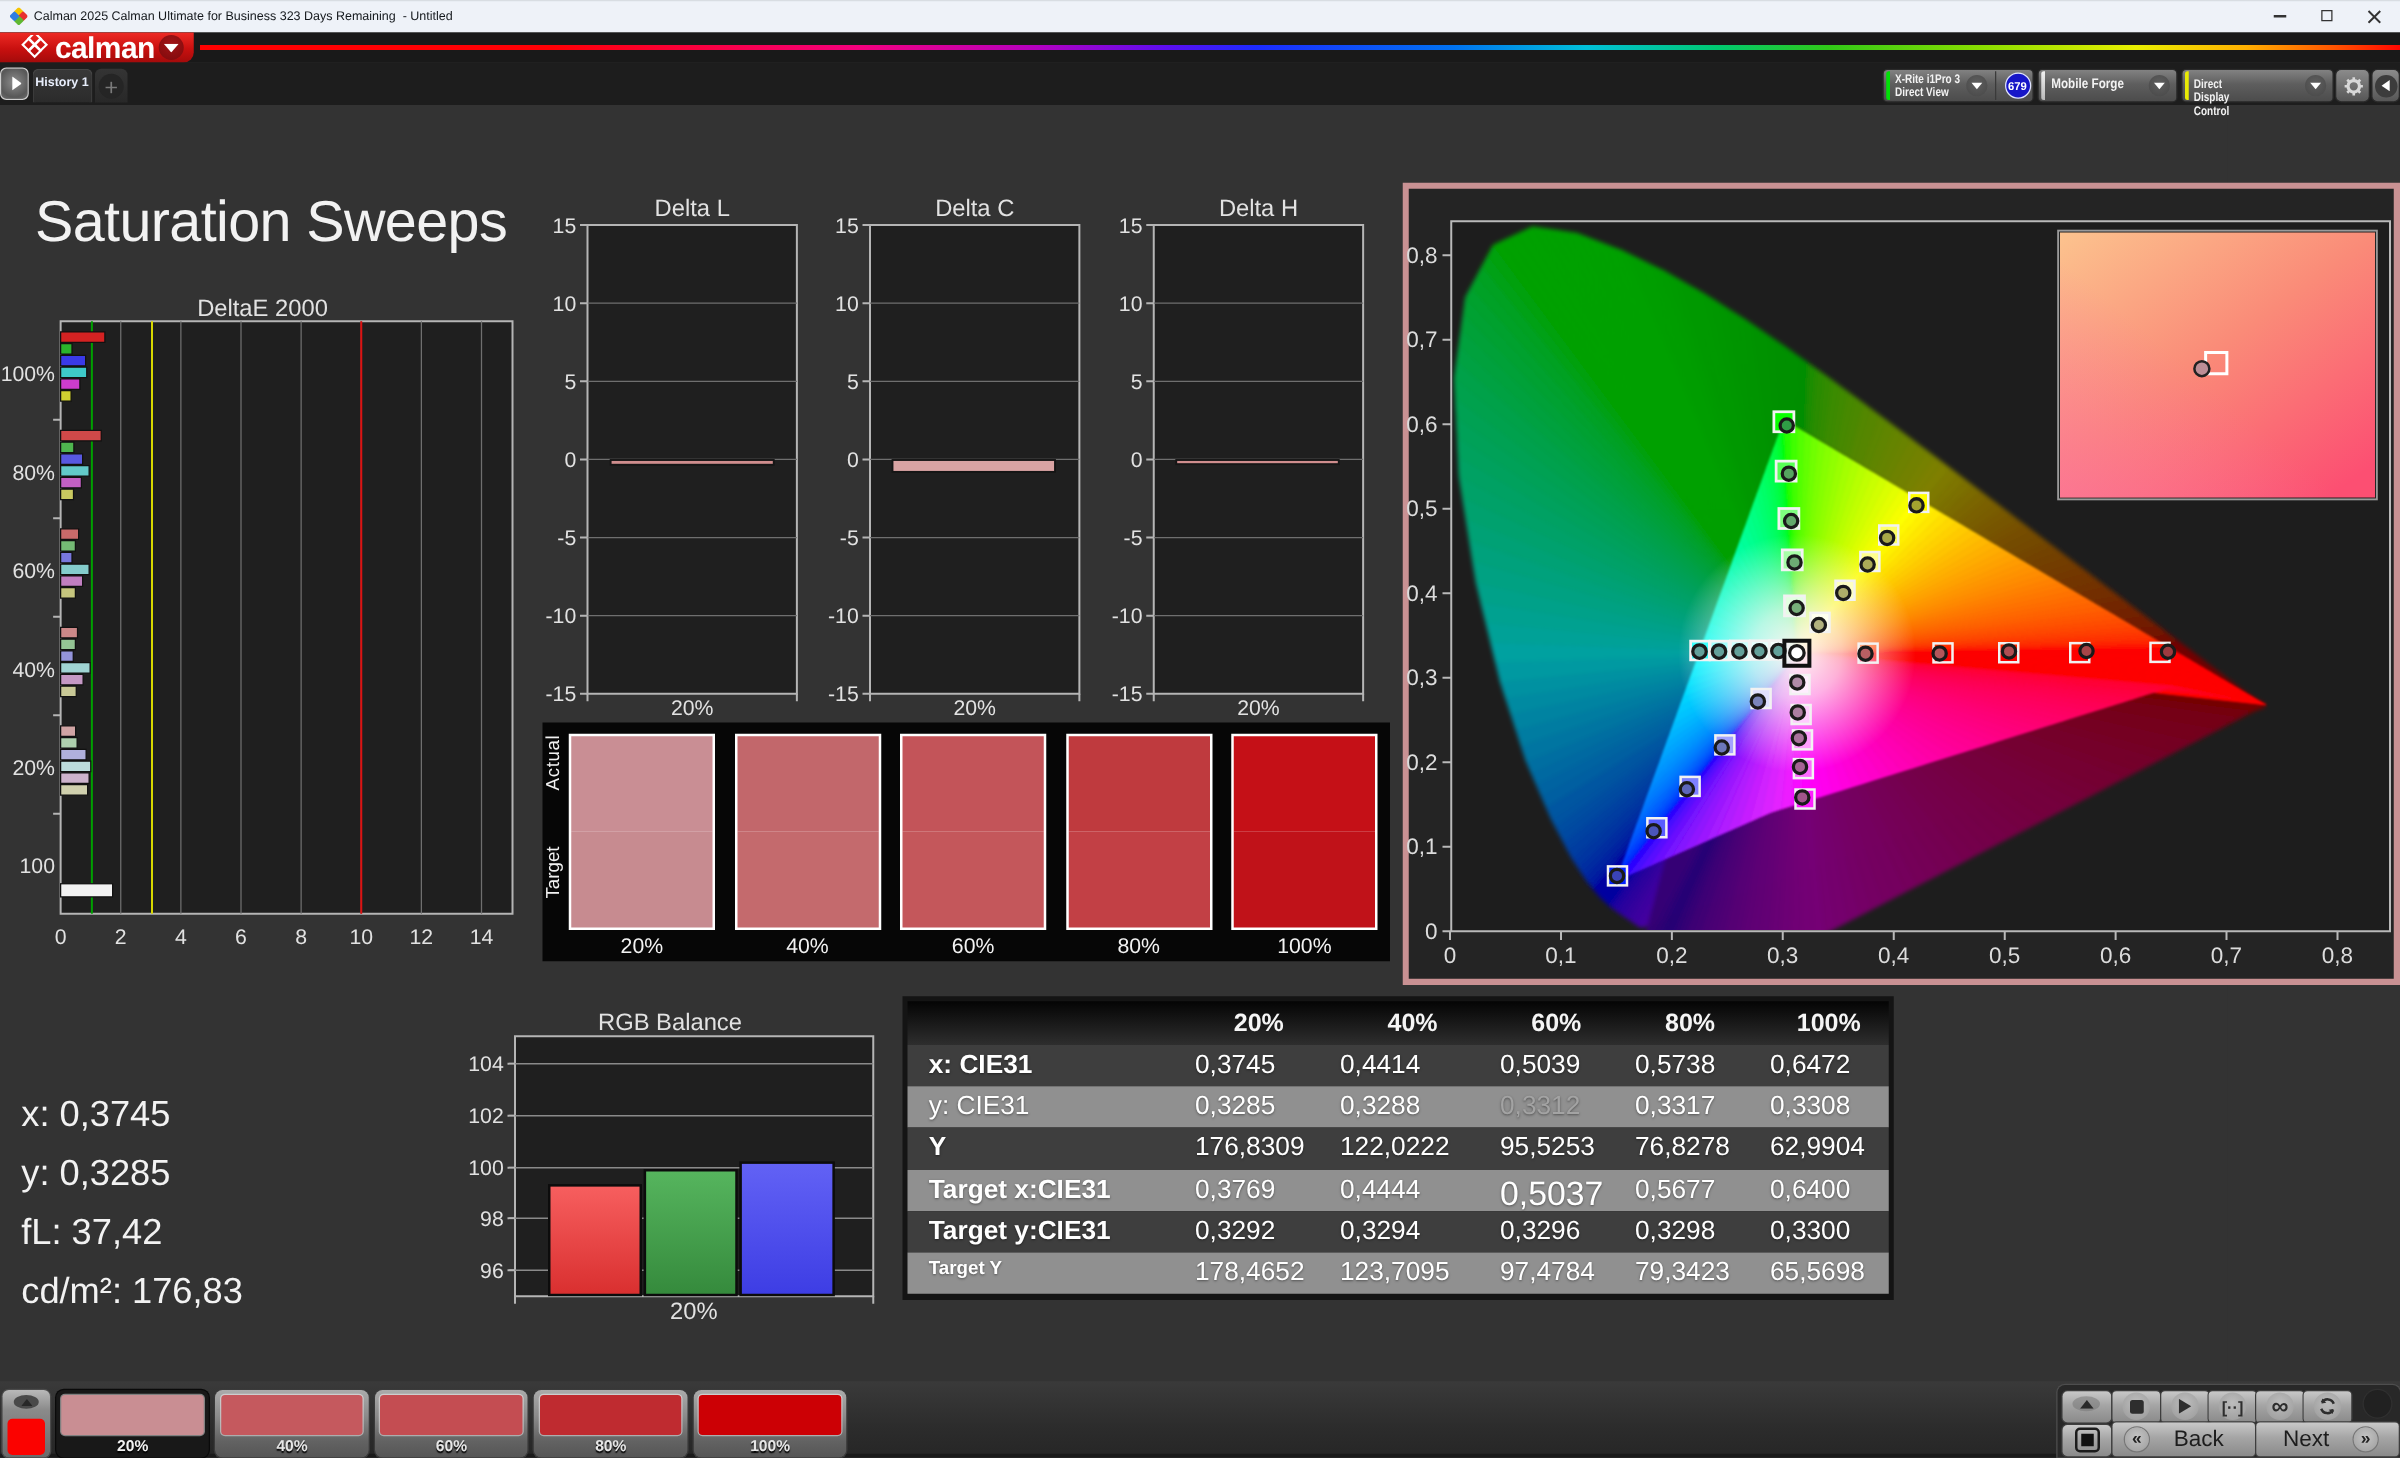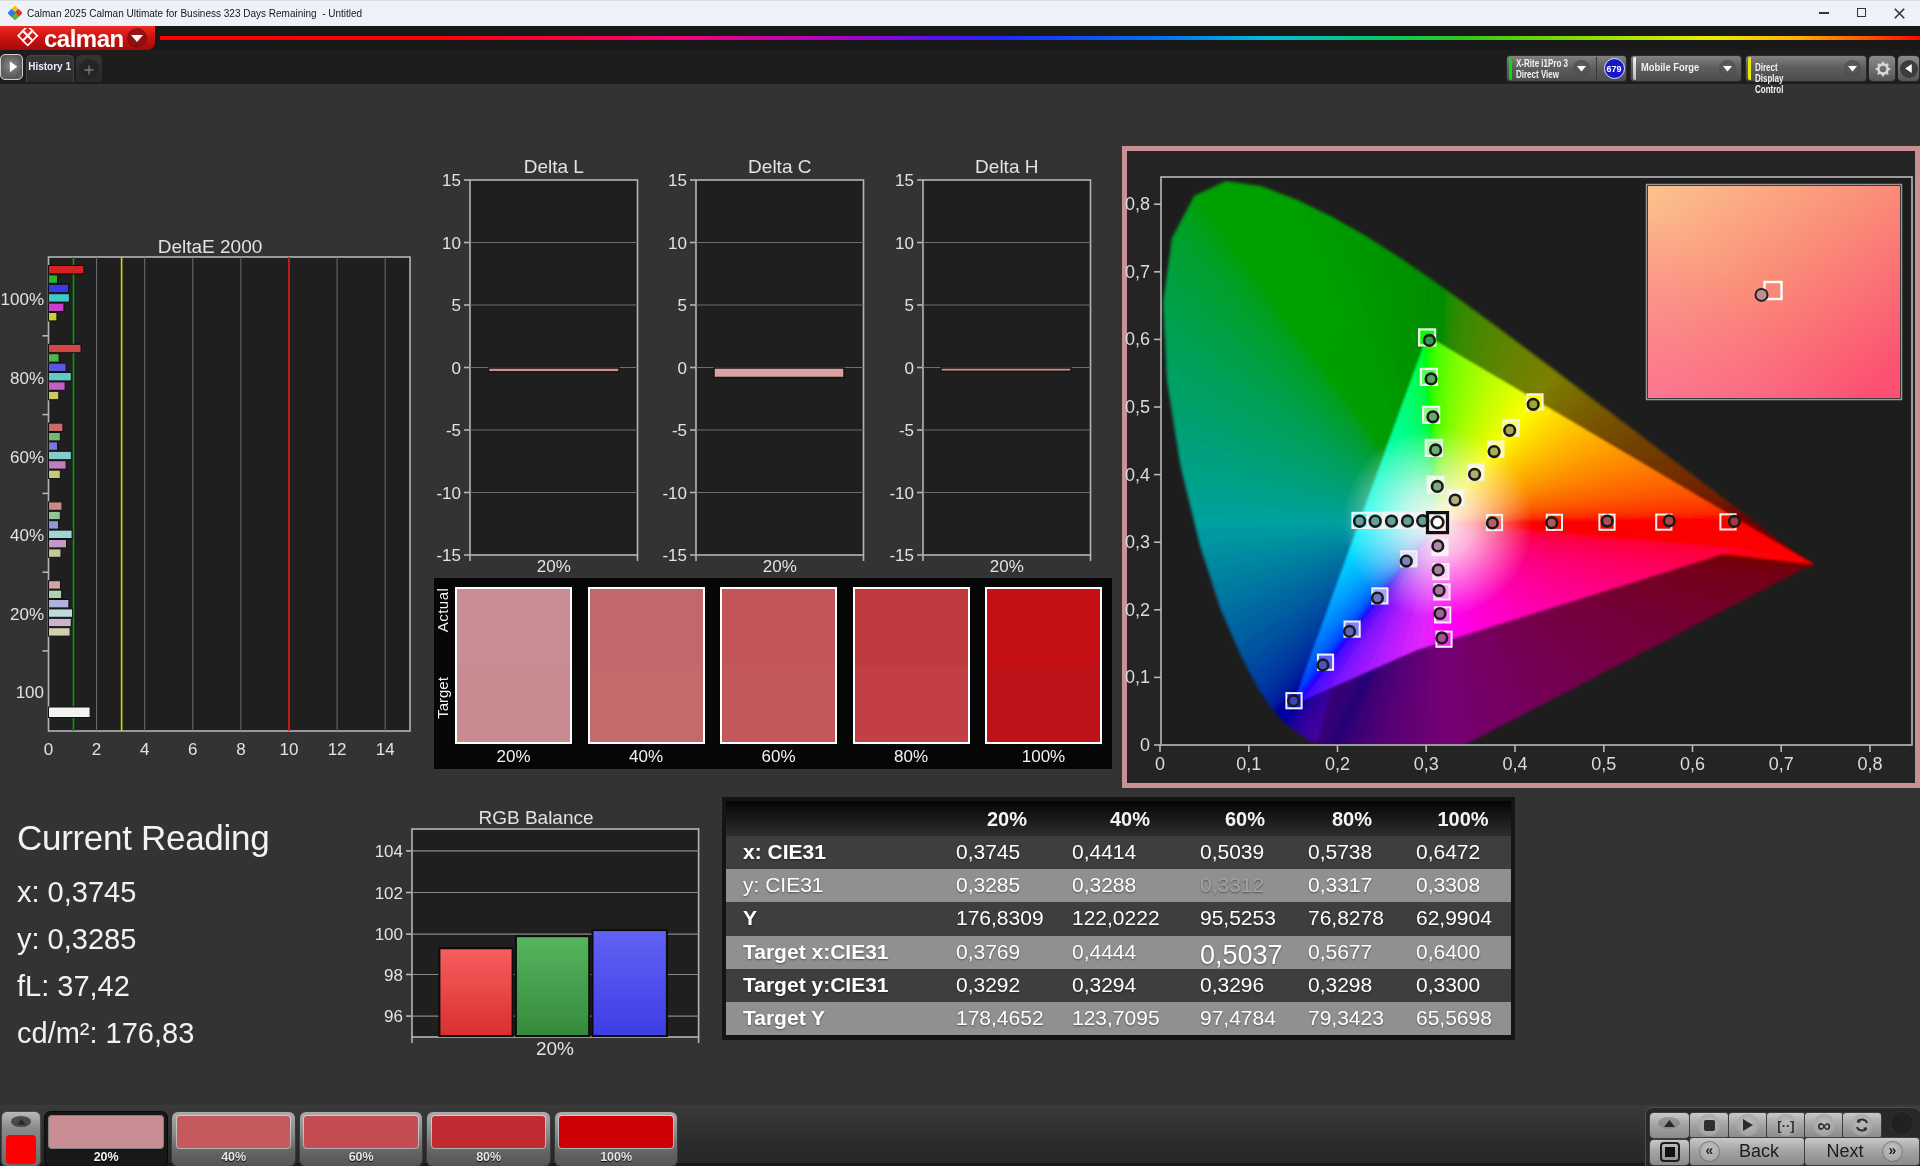--- a/index.html
+++ b/index.html
@@ -91,20 +91,21 @@
   <line x1="2.8" y1="13.2" x2="4.5" y2="11.5"></line>
         <line x1="11.5" y1="4.5" x2="13.2" y2="2.8"></line>
  </g>
 </svg>
 <div class="abs" style="left:1898px;top:56px;width:21px;height:25px;border-radius:4px;background:linear-gradient(180deg,#8b8b8b,#565656);box-shadow:0 0 0 1px #2a2a2a"></div>
 <div class="abs" style="left:1899.5px;top:59.5px;width:18px;height:18px;border-radius:50%;background:#3c3c3c"></div>
 <svg class="abs" style="left:1905px;top:64px" width="7" height="9" viewBox="0 0 8 11">
       <path d="M8 0 L8 11 L0 5.5 Z" fill="#fff"></path>
     </svg>
 
+<div class="abs" style="left:28px;top:150px;font-size:46px;color:#f2f2f2;letter-spacing:-0.5px">Saturation Sweeps</div>
 <svg class="abs" style="left:0px;top:230px" width="430" height="540" viewBox="0 0 430 540">
 <text x="210" y="23.0" font-size="19" fill="#e2e2e2" text-anchor="middle">DeltaE 2000</text>
 <rect x="48.5" y="27.0" width="361.5" height="474.0" fill="#1f1f1f" stroke="#b5b5b5" stroke-width="1.6"></rect>
 <line x1="96.6" y1="27.0" x2="96.6" y2="501.0" stroke="#6f6f6f" stroke-width="1"></line>
 <line x1="144.7" y1="27.0" x2="144.7" y2="501.0" stroke="#6f6f6f" stroke-width="1"></line>
 <line x1="192.8" y1="27.0" x2="192.8" y2="501.0" stroke="#6f6f6f" stroke-width="1"></line>
 <line x1="240.9" y1="27.0" x2="240.9" y2="501.0" stroke="#6f6f6f" stroke-width="1"></line>
 <line x1="289.0" y1="27.0" x2="289.0" y2="501.0" stroke="#6f6f6f" stroke-width="1"></line>
 <line x1="337.1" y1="27.0" x2="337.1" y2="501.0" stroke="#6f6f6f" stroke-width="1"></line>
 <line x1="385.2" y1="27.0" x2="385.2" y2="501.0" stroke="#6f6f6f" stroke-width="1"></line>
@@ -1147,21 +1148,20 @@
           <stop offset="0.45" stop-color="#fd6da8" stop-opacity="0"></stop>
         </linearGradient>
       </defs>
 <rect x="524.5" y="38.5" width="255" height="215" fill="none" stroke="#9a9a9a" stroke-width="1.5"></rect>
 <rect x="526" y="40" width="252" height="212" fill="url(#ins1)"></rect>
 <rect x="526" y="40" width="252" height="212" fill="url(#ins2)"></rect>
 <rect x="642.5" y="136" width="17" height="17" fill="none" stroke="#ffffff" stroke-width="2.4"></rect>
 <circle cx="639.5" cy="148.9" r="6" fill="#bd8e96" stroke="#222" stroke-width="2"></circle>
 </svg>
 
-<div class="abs" style="left:17px;top:818px;font-size:35px;color:#f2f2f2;letter-spacing:-0.3px">Current Reading</div>
 <div class="abs" style="left:17px;top:876px;font-size:29px;color:#f2f2f2">x: 0,3745</div>
 <div class="abs" style="left:17px;top:923px;font-size:29px;color:#f2f2f2">y: 0,3285</div>
 <div class="abs" style="left:17px;top:970px;font-size:29px;color:#f2f2f2">fL: 37,42</div>
 <div class="abs" style="left:17px;top:1017px;font-size:29px;color:#f2f2f2">cd/m²: 176,83</div>
 
 <svg class="abs" style="left:365px;top:800px" width="345" height="266" viewBox="0 0 345 266">
 <text x="171.0" y="24.0" font-size="19" fill="#e2e2e2" text-anchor="middle">RGB Balance</text>
 <rect x="47.0" y="29.0" width="286.6" height="208.0" fill="#1f1f1f" stroke="#b5b5b5" stroke-width="1.6"></rect>
 <line x1="47.0" y1="50.9" x2="333.6" y2="50.9" stroke="#8a8a8a" stroke-width="1.2"></line>
 <line x1="41.0" y1="50.9" x2="47.0" y2="50.9" stroke="#b5b5b5" stroke-width="1.6"></line>
@@ -1239,21 +1239,21 @@
 <div class="abs" style="left:1308px;top:939.6px;font-size:21px;color:#fff;text-shadow:0 1px 2px rgba(0,0,0,.45)">0,5677</div>
 <div class="abs" style="left:1416px;top:939.6px;font-size:21px;color:#fff;text-shadow:0 1px 2px rgba(0,0,0,.45)">0,6400</div>
 <div class="abs" style="left:726px;top:968.8px;width:785px;height:33.2px;background:#3e3e3e"></div>
 <div class="abs" style="left:743px;top:972.8px;font-size:21px;font-weight:bold;color:#fff;text-shadow:0 1px 2px rgba(0,0,0,.45)">Target y:CIE31</div>
 <div class="abs" style="left:956px;top:972.8px;font-size:21px;color:#fff;text-shadow:0 1px 2px rgba(0,0,0,.45)">0,3292</div>
 <div class="abs" style="left:1072px;top:972.8px;font-size:21px;color:#fff;text-shadow:0 1px 2px rgba(0,0,0,.45)">0,3294</div>
 <div class="abs" style="left:1200px;top:972.8px;font-size:21px;color:#fff;text-shadow:0 1px 2px rgba(0,0,0,.45)">0,3296</div>
 <div class="abs" style="left:1308px;top:972.8px;font-size:21px;color:#fff;text-shadow:0 1px 2px rgba(0,0,0,.45)">0,3298</div>
 <div class="abs" style="left:1416px;top:972.8px;font-size:21px;color:#fff;text-shadow:0 1px 2px rgba(0,0,0,.45)">0,3300</div>
 <div class="abs" style="left:726px;top:1002.0px;width:785px;height:33.2px;background:#909090"></div>
-<div class="abs" style="left:743px;top:1006.0px;font-size:21px;font-weight:bold;color:#fff;text-shadow:0 1px 2px rgba(0,0,0,.45)">Target Y</div>
+<div class="abs" style="left:743px;top:1006.0px;font-size:15px;font-weight:bold;color:#fff;text-shadow:0 1px 2px rgba(0,0,0,.45)">Target Y</div>
 <div class="abs" style="left:956px;top:1006.0px;font-size:21px;color:#fff;text-shadow:0 1px 2px rgba(0,0,0,.45)">178,4652</div>
 <div class="abs" style="left:1072px;top:1006.0px;font-size:21px;color:#fff;text-shadow:0 1px 2px rgba(0,0,0,.45)">123,7095</div>
 <div class="abs" style="left:1200px;top:1006.0px;font-size:21px;color:#fff;text-shadow:0 1px 2px rgba(0,0,0,.45)">97,4784</div>
 <div class="abs" style="left:1308px;top:1006.0px;font-size:21px;color:#fff;text-shadow:0 1px 2px rgba(0,0,0,.45)">79,3423</div>
 <div class="abs" style="left:1416px;top:1006.0px;font-size:21px;color:#fff;text-shadow:0 1px 2px rgba(0,0,0,.45)">65,5698</div>
 <div class="abs" style="left:0;top:1105px;width:1920px;height:61px;background:linear-gradient(180deg,#3a3a3a,#2c2c2c 60%,#262626)"></div>
 <div class="abs" style="left:0;top:1163px;width:1920px;height:3px;background:#1a1a1a"></div>
 <div class="abs" style="left:2px;top:1112px;width:38px;height:54px;border-radius:5px;background:linear-gradient(180deg,#b9b9b9,#8a8a8a 30%,#6a6a6a);box-shadow:0 0 0 1px #4a4a4a"></div>
 <div class="abs" style="left:11px;top:1116px;width:20px;height:11px;border-radius:50%;background:#4a4a4a"></div>
 <svg class="abs" style="left:16.5px;top:1119px" width="9" height="6" viewBox="0 0 11 7">

